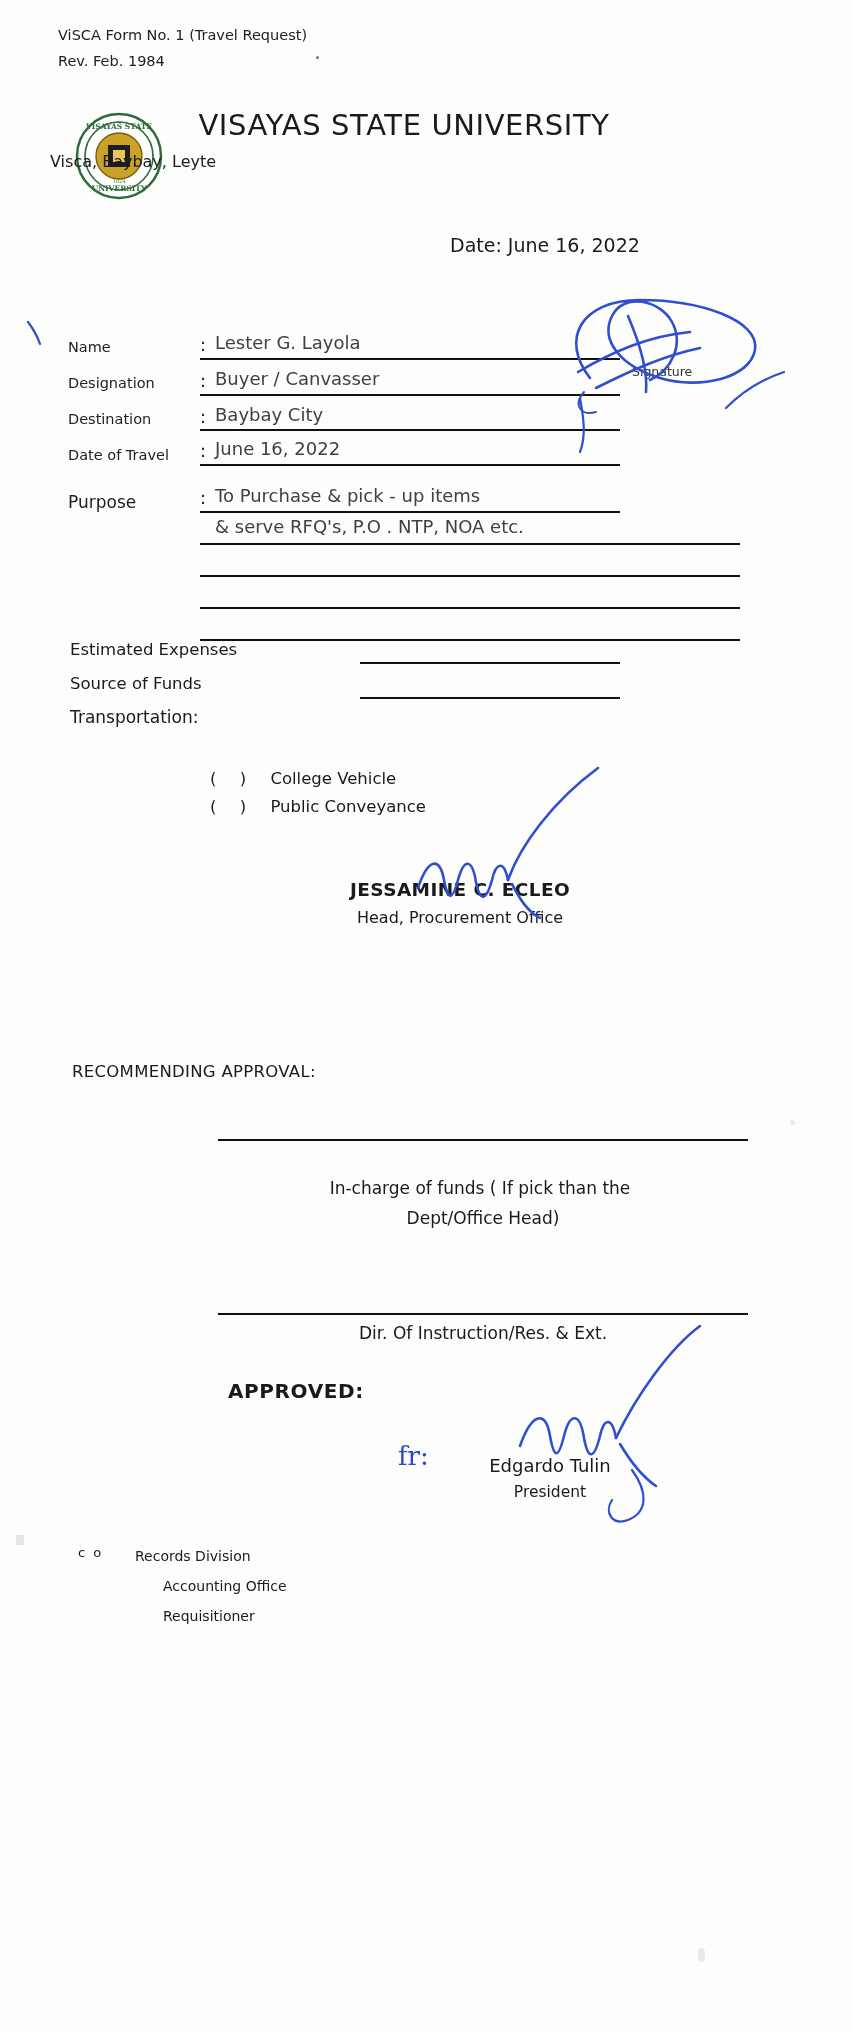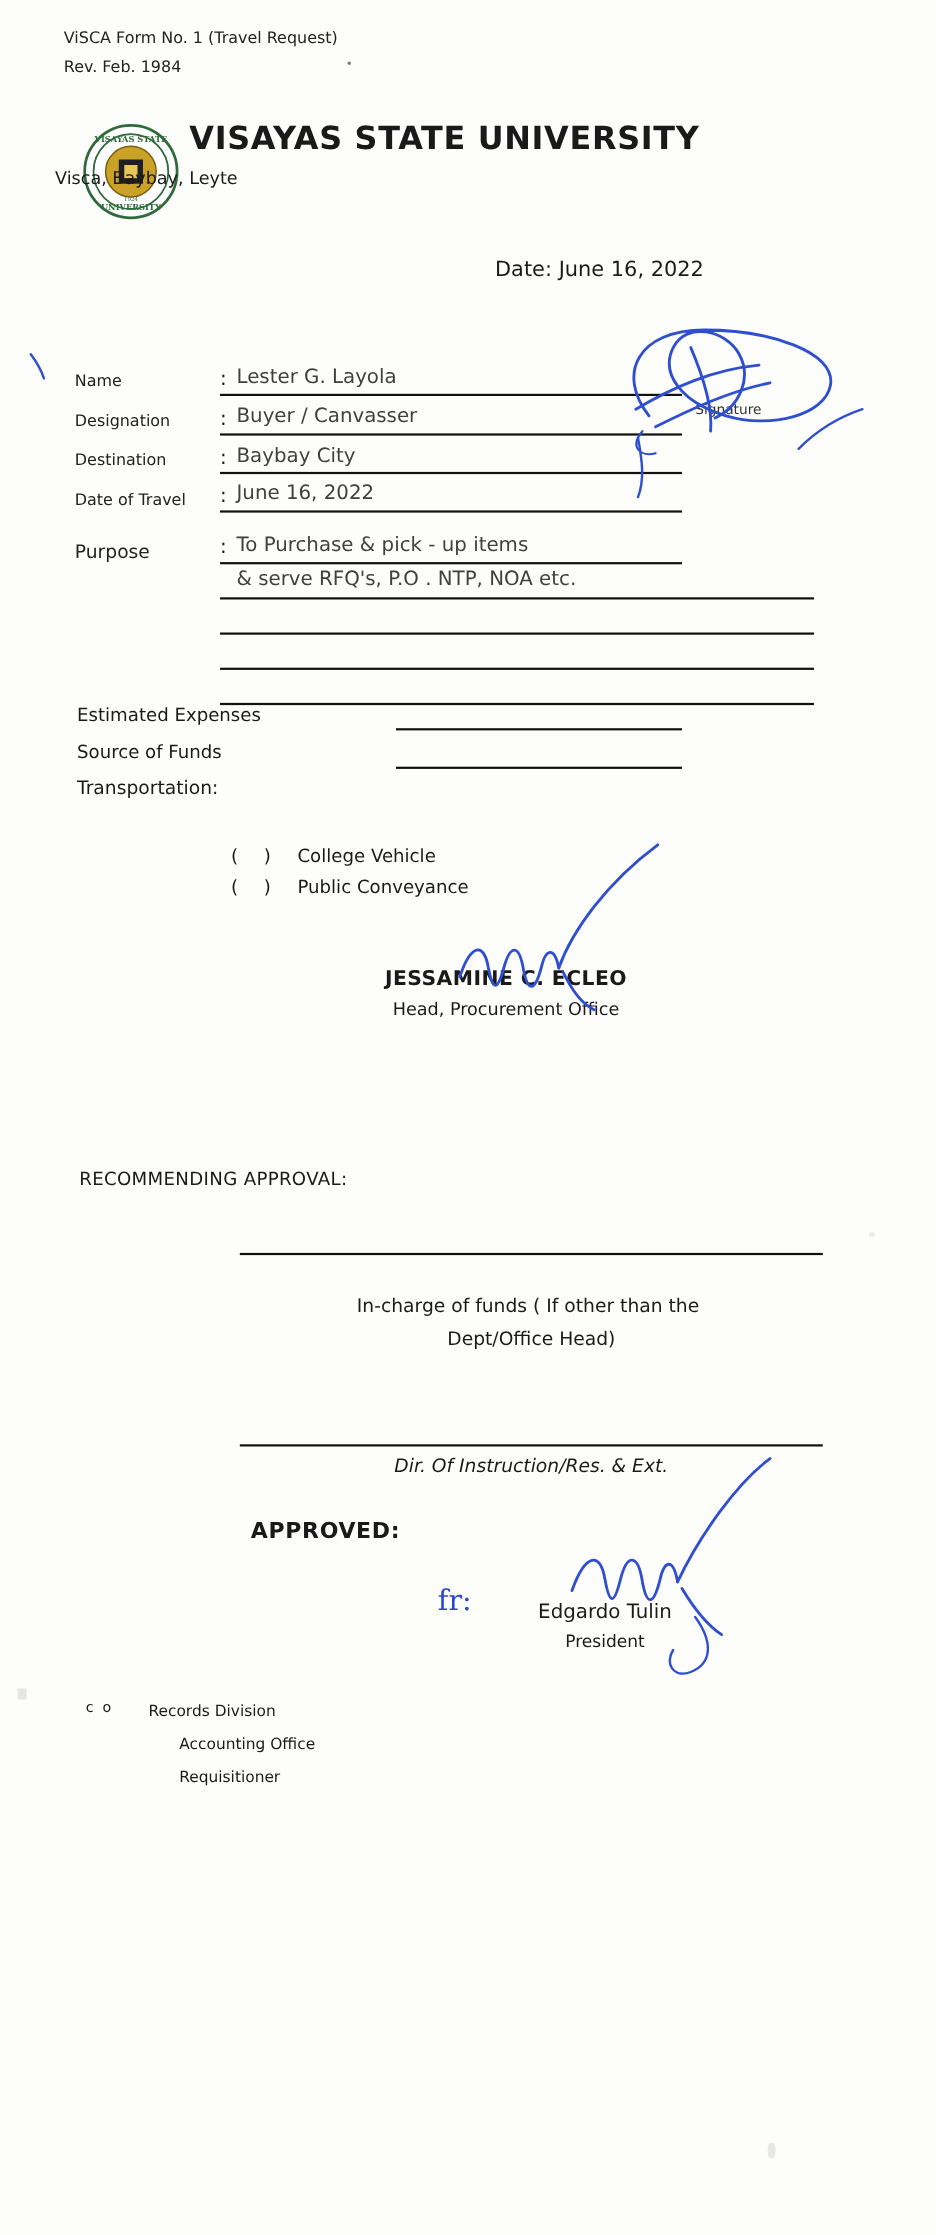--- a/index.html
+++ b/index.html
@@ -47,21 +47,21 @@
     height: 88px;
   }
 
   
   .univ-name {
     left: 0;
     top: 108px;
     width: 764px;
     text-align: center;
     font-size: 29px;
-    font-weight: bold;
+    font-weight: normal;
     letter-spacing: 0.6px;
     padding-left: 44px;
     box-sizing: border-box;
   }
   .univ-addr {
     left: 0;
     top: 152px;
     width: 758px;
     font-size: 16px;
     padding-left: 50px;
@@ -241,25 +241,25 @@
     <span class="paren" data-name="checkbox-public-conveyance">(    )</span>
     <span style="margin-left:10px;" data-name="transport-option-label">Public Conveyance</span>
   </div>
 
   <div class="abs center-block" style="left:250px; top:879px; width:420px;" data-name="procurement-head-name">JESSAMINE C. ECLEO</div>
   <div class="abs center-block sig-role" style="left:250px; top:908px; width:420px;" data-name="procurement-head-role">Head, Procurement Office</div>
 
   <div class="abs rec-approval" data-name="recommending-approval-label">RECOMMENDING APPROVAL:</div>
 
   <div class="abs rule" style="left:218px; top:1139px; width:530px;" data-name="dept-head-rule"></div>
-  <div class="abs center-block" style="left:200px; top:1178px; width:560px; font-size:17px;" data-name="dept-head-line2">In-charge of  funds ( If other than the</div>
+  <div class="abs center-block" style="left:200px; top:1178px; width:560px; font-size:17px;" data-name="dept-head-line2">In-charge of  funds ( If pick than the</div>
   <div class="abs center-block" style="left:218px; top:1208px; width:530px; font-size:17px;" data-name="dept-head-line3">Dept/Office Head)</div>
 
   <div class="abs rule" style="left:218px; top:1313px; width:530px;" data-name="director-rule"></div>
-  <div class="abs center-block" style="left:218px; top:1323px; width:530px; font-size:17px;font-style:italic;" data-name="director-line1">Dir. Of Instruction/Res. &amp; Ext.</div>
+  <div class="abs center-block" style="left:218px; top:1323px; width:530px; font-size:17px;" data-name="director-line1">Dir. Of Instruction/Res. &amp; Ext.</div>
 
   <div class="abs approved" data-name="approved-label">APPROVED:</div>
   <div class="abs fr-mark" data-name="fr-annotation">fr:</div>
 
   <div class="abs center-block" style="left:420px; top:1455px; width:260px; font-size:18px;" data-name="president-name">Edgardo Tulin</div>
   <div class="abs center-block" style="left:420px; top:1483px; width:260px; font-size:15.5px;" data-name="president-role">President</div>
 
   <div class="abs cc-tag" data-name="cc-tag">c o</div>
   <div class="abs cc-list" data-name="cc-list">
     <div data-name="cc-item-records-division">Records Division</div>

